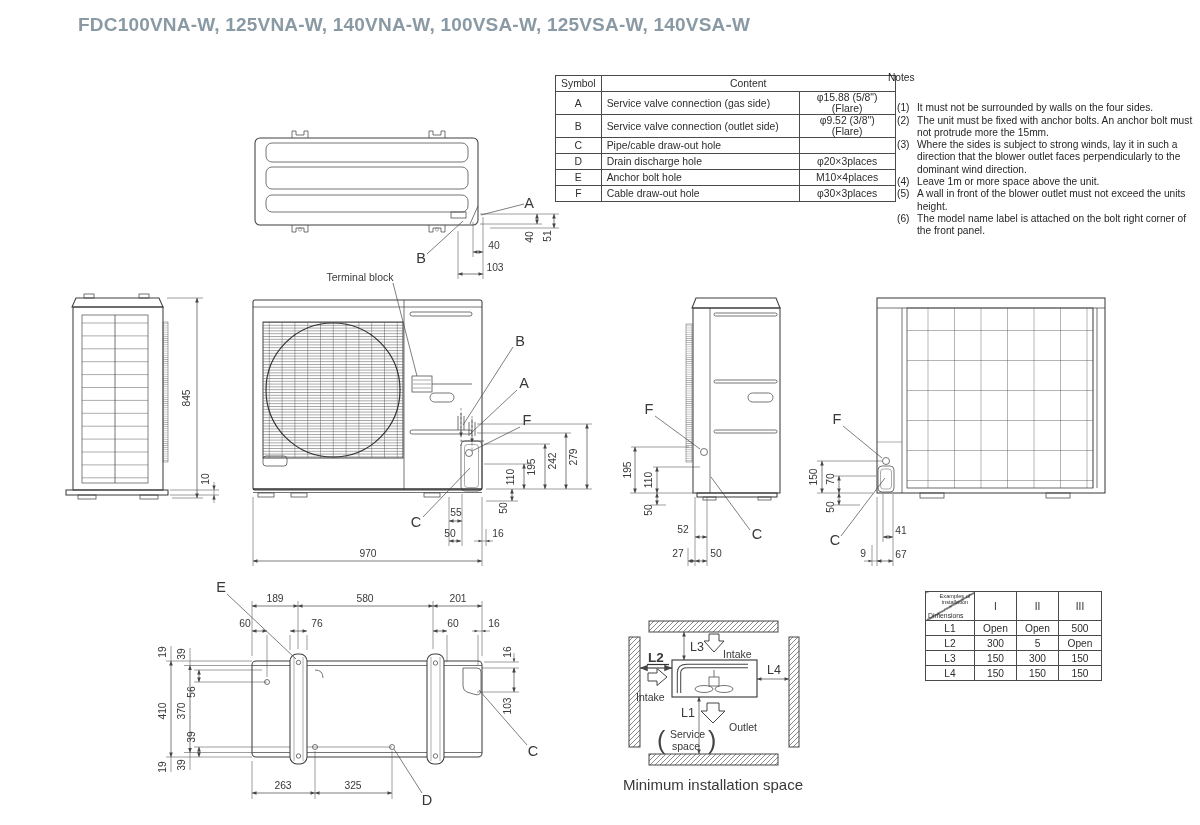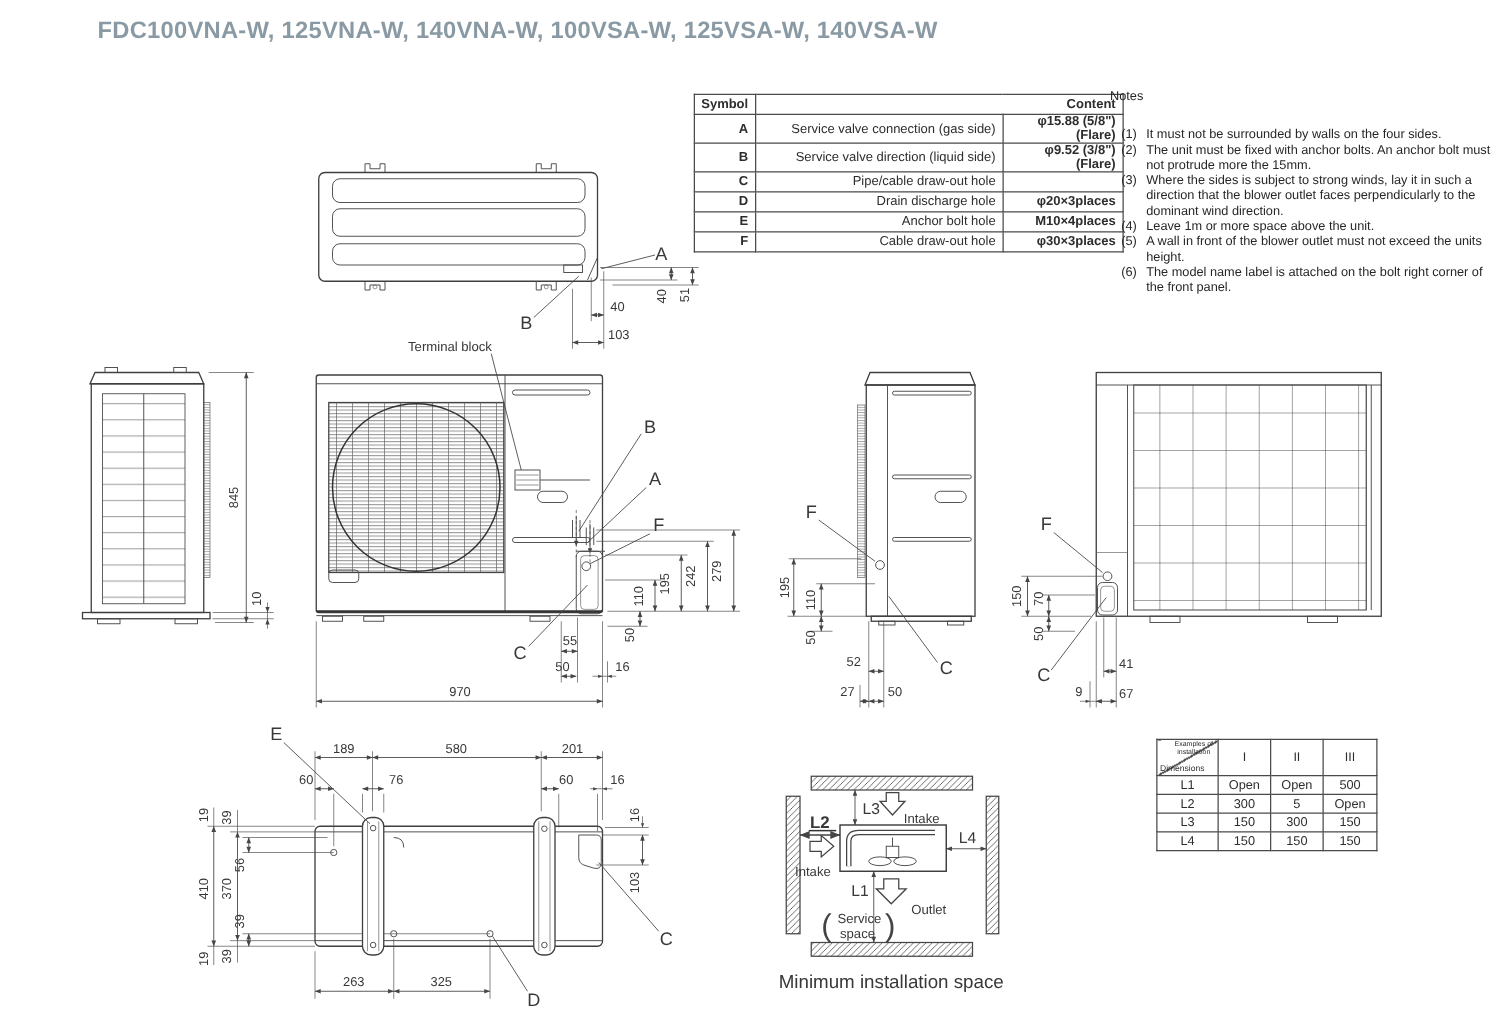--- a/index.html
+++ b/index.html
@@ -24,22 +24,22 @@
   .l2b{font-size:13.5px;font-weight:bold;}
   .cap{font-size:15px;}
   .par{font-size:25px;fill:#444;}
   .as{text-anchor:start;}
   .ae{text-anchor:end;}
   
   .title{position:absolute;left:30px;top:13px;font-weight:bold;font-size:19px;
          line-height:24px;color:#8a9aa4;letter-spacing:.2px;white-space:nowrap;margin-left:48px;}
   table{border-collapse:collapse;color:#2d2d2d;}
   .symtab{position:absolute;left:555px;top:75px;font-size:10.4px;}
-  .symtab th,.symtab td{border:1px solid #4a4a4a;padding:0 5px;height:15px;font-weight:normal;text-align:right;}
-  .symtab .c{text-align:right;font-weight:bold;}
+  .symtab th,.symtab td{border:1px solid #4a4a4a;padding:0 5px;height:15px;font-weight:normal;}
+  .symtab .c{text-align:center;}
   .notes{position:absolute;left:888px;top:72px;width:310px;font-size:10.2px;line-height:12.3px;color:#262626;}
   .notes .h{margin-bottom:18px;}
   .note-row{display:flex;margin-left:9px;}
   .note-row .n{flex:0 0 20px;}
   .note-row .t{flex:1;}
   .insttab{position:absolute;left:925px;top:591px;font-size:10px;table-layout:fixed;}
   .insttab th,.insttab td{border:1px solid #4a4a4a;text-align:center;font-weight:normal;padding:0;}
   .insttab td{height:14px;font-size:10.2px;}
   .corner{position:relative;width:48px;height:28px;
     background:linear-gradient(to bottom right,transparent 48.5%,#4a4a4a 48.5%,#4a4a4a 51.5%,transparent 51.5%);}
@@ -431,21 +431,21 @@
     <th class="c">Symbol</th>
     <th class="c" colspan="2">Content</th>
   </tr>
   <tr>
     <td class="c">A</td>
     <td>Service valve connection (gas side)</td>
     <td class="c">φ15.88 (5/8") (Flare)</td>
   </tr>
   <tr>
     <td class="c">B</td>
-    <td>Service valve direction (liquid side)</td>
+    <td>Service valve connection (outlet side)</td>
     <td class="c">φ9.52 (3/8") (Flare)</td>
   </tr>
   <tr>
     <td class="c">C</td>
     <td>Pipe/cable draw-out hole</td>
     <td class="c"></td>
   </tr>
   <tr>
     <td class="c">D</td>
     <td>Drain discharge hole</td>

